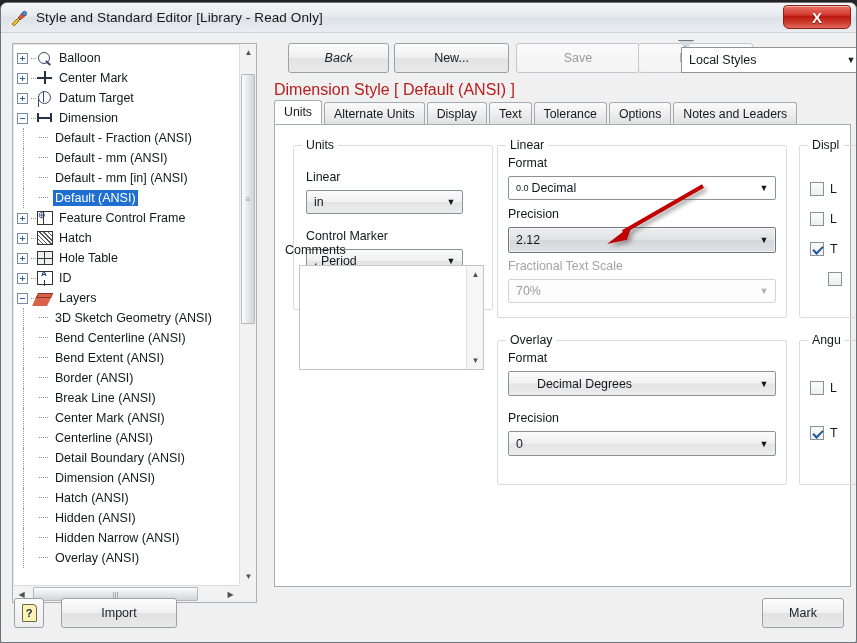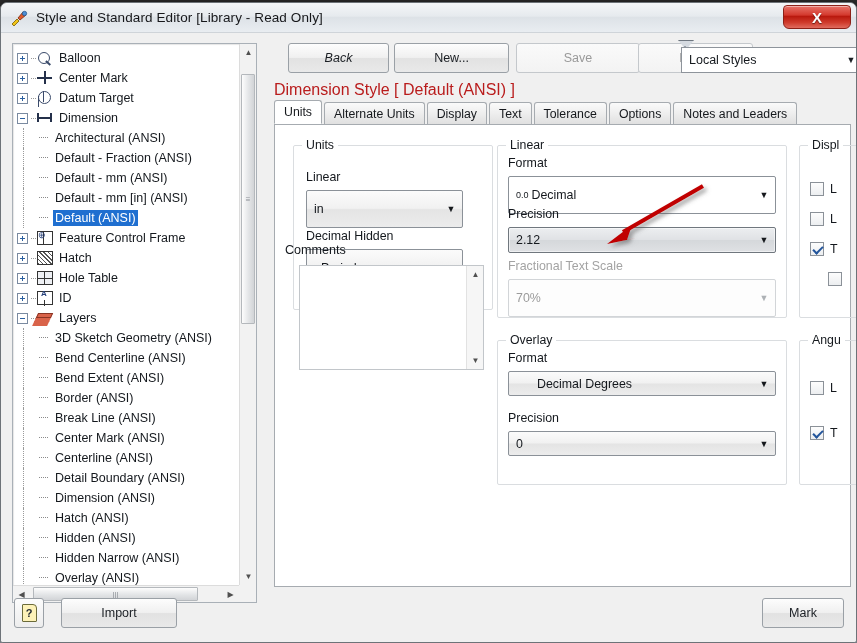--- a/index.html
+++ b/index.html
@@ -225,21 +225,21 @@
     position: absolute; border: 1px solid #dadde0; border-radius: 2px;
   }
   .gbox > legend, .gbox > .glabel {
     position: absolute; top: -8px; left: 8px; background: #fff;
     padding: 0 4px; font-size: 12.3px; color: #14181d;
   }
   .fld-label { position: absolute; font-size: 12.4px; color: #14181d; white-space: nowrap; }
   .fld-label.disabled { color: #a3a3a3; }
 
   .combo {
-    position: absolute; height: 38px;
+    position: absolute; height: 24px;
     border: 1px solid #8b9198; border-radius: 2px;
     background: linear-gradient(180deg,#fbfbfb 0%,#f1f1f1 48%,#e4e4e4 52%,#ececec 100%);
     display: flex; align-items: center; cursor: pointer;
   }
   .combo.white {
     background: #fff; border-color: #8b9198;
   }
   .combo.disabled {
     background: #fdfdfd; border-color: #d2d5d8; color: #9b9b9b; cursor: default;
   }
@@ -357,25 +357,20 @@
             </div>
             <div class="tnode">
               <span class="expander"></span>
               <span style="width: 5px; flex: 0 0 auto; border-top: 1px dotted rgb(154, 154, 154); margin-right: 1px;"></span>
               <span class="ticon ic-dim"></span>
               <span class="tlabel">Dimension</span>
             </div>
             <div class="tnode child">
               <span class="dash"></span>
               <span class="vline"></span>
-              <span class="tlabel">Architectural (ANSI)</span>
-            </div>
-            <div class="tnode child">
-              <span class="dash"></span>
-              <span class="vline"></span>
               <span class="tlabel">Default - Fraction (ANSI)</span>
             </div>
             <div class="tnode child">
               <span class="dash"></span>
               <span class="vline"></span>
               <span class="tlabel">Default - mm (ANSI)</span>
             </div>
             <div class="tnode child">
               <span class="dash"></span>
               <span class="vline"></span>
@@ -545,21 +540,21 @@
 
       <div id="tabpage">
 
         <fieldset class="gbox" style="left:18px; top:20px; width:200px; height:165px; padding:0; margin:0;">
           <div class="glabel">Units</div>
           <div class="fld-label" style="left:12px; top:24px;">Linear</div>
           <div class="combo" style="left:12px; top:44px; width:157px;">
             <div class="cval">in</div>
             <div class="carrow">▼</div>
           </div>
-          <div class="fld-label" style="left:12px; top:83px;">Decimal Hidden</div>
+          <div class="fld-label" style="left:12px; top:83px;">Control Marker</div>
           <div class="combo" style="left:12px; top:103px; width:157px;">
             <div class="cval">. Period</div>
             <div class="carrow">▼</div>
           </div>
         </fieldset>
 
         <div id="comments-label">Comments</div>
         <div id="comments-box">
           <div id="comments-sb">
             <div class="sb-arrow" style="top:0;width:17px;">▲</div>

